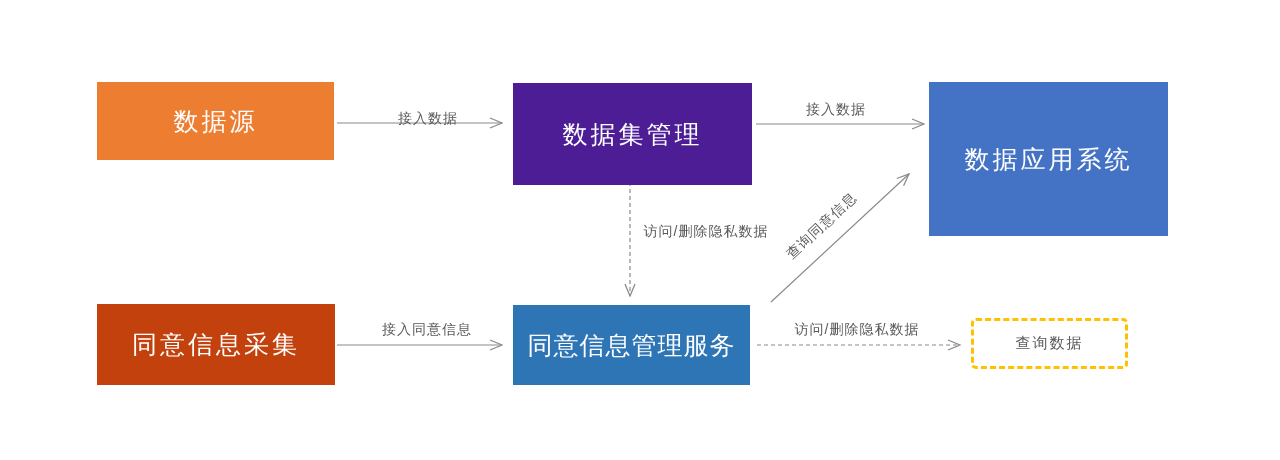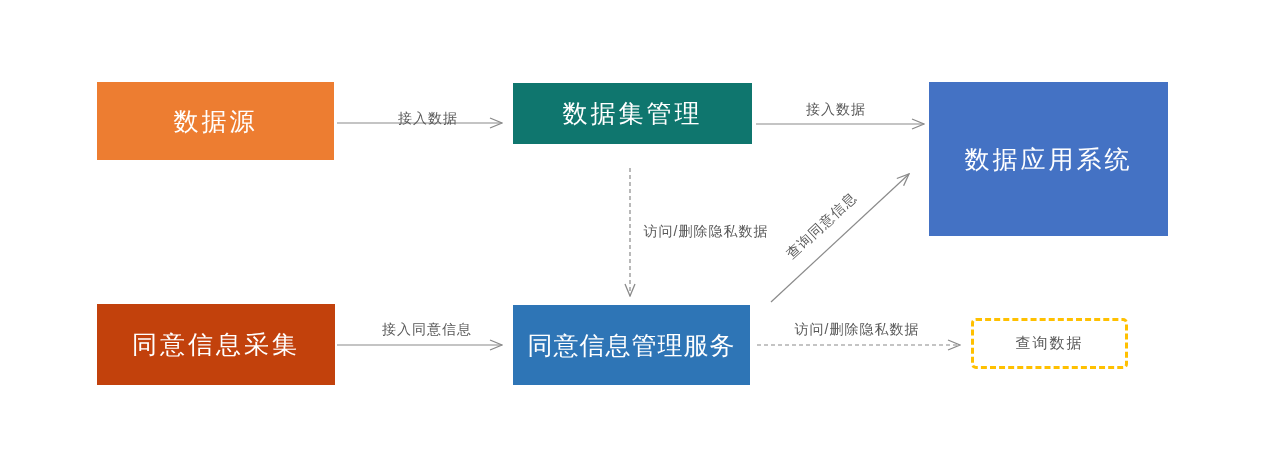--- a/index.html
+++ b/index.html
@@ -7,21 +7,21 @@
     position:relative; width:1280px; height:460px; background:#ffffff;
     font-family:"Liberation Sans", sans-serif; overflow:hidden;padding-left:11px;
   }
   svg.connectors { position:absolute; left:0; top:0; width:1280px; height:460px; pointer-events:none; }
   .node {
     position:absolute; display:flex; align-items:center; justify-content:center;
     color:#ffffff; font-size:25px; font-weight:300; letter-spacing:3px; white-space:nowrap;
     box-sizing:border-box;
   }
   #node-data-source            { left:97px;  top:82px;  width:237px; height:78px;  background:#ED7D31; }
-  #node-dataset-management     { left:513px; top:83px;  width:239px; height:61px;  background:#0f766e; }
+  #node-dataset-management     { left:513px; top:83px;  width:239px; height:102px;  background:#4c1d95; }
   #node-data-application-system{ left:929px; top:82px;  width:239px; height:154px; background:#4472C4;justify-content:center; }
   #node-consent-collection     { left:97px;  top:304px; width:238px; height:81px;  background:#c2410c; }
   #node-consent-mgmt-service   { left:513px; top:305px; width:237px; height:80px;  background:#2E75B6; letter-spacing:1px;text-align:center; }
   #node-other-apps {
     left:971px; top:318px; width:157px; height:51px; background:#ffffff;
     border:3px dashed #FFC000; border-radius:5px; color:#595959; font-size:15px;
     font-weight:400; letter-spacing:2px;
   }
   .edge-label {
     position:absolute; font-size:14px; color:#595959; white-space:nowrap;

